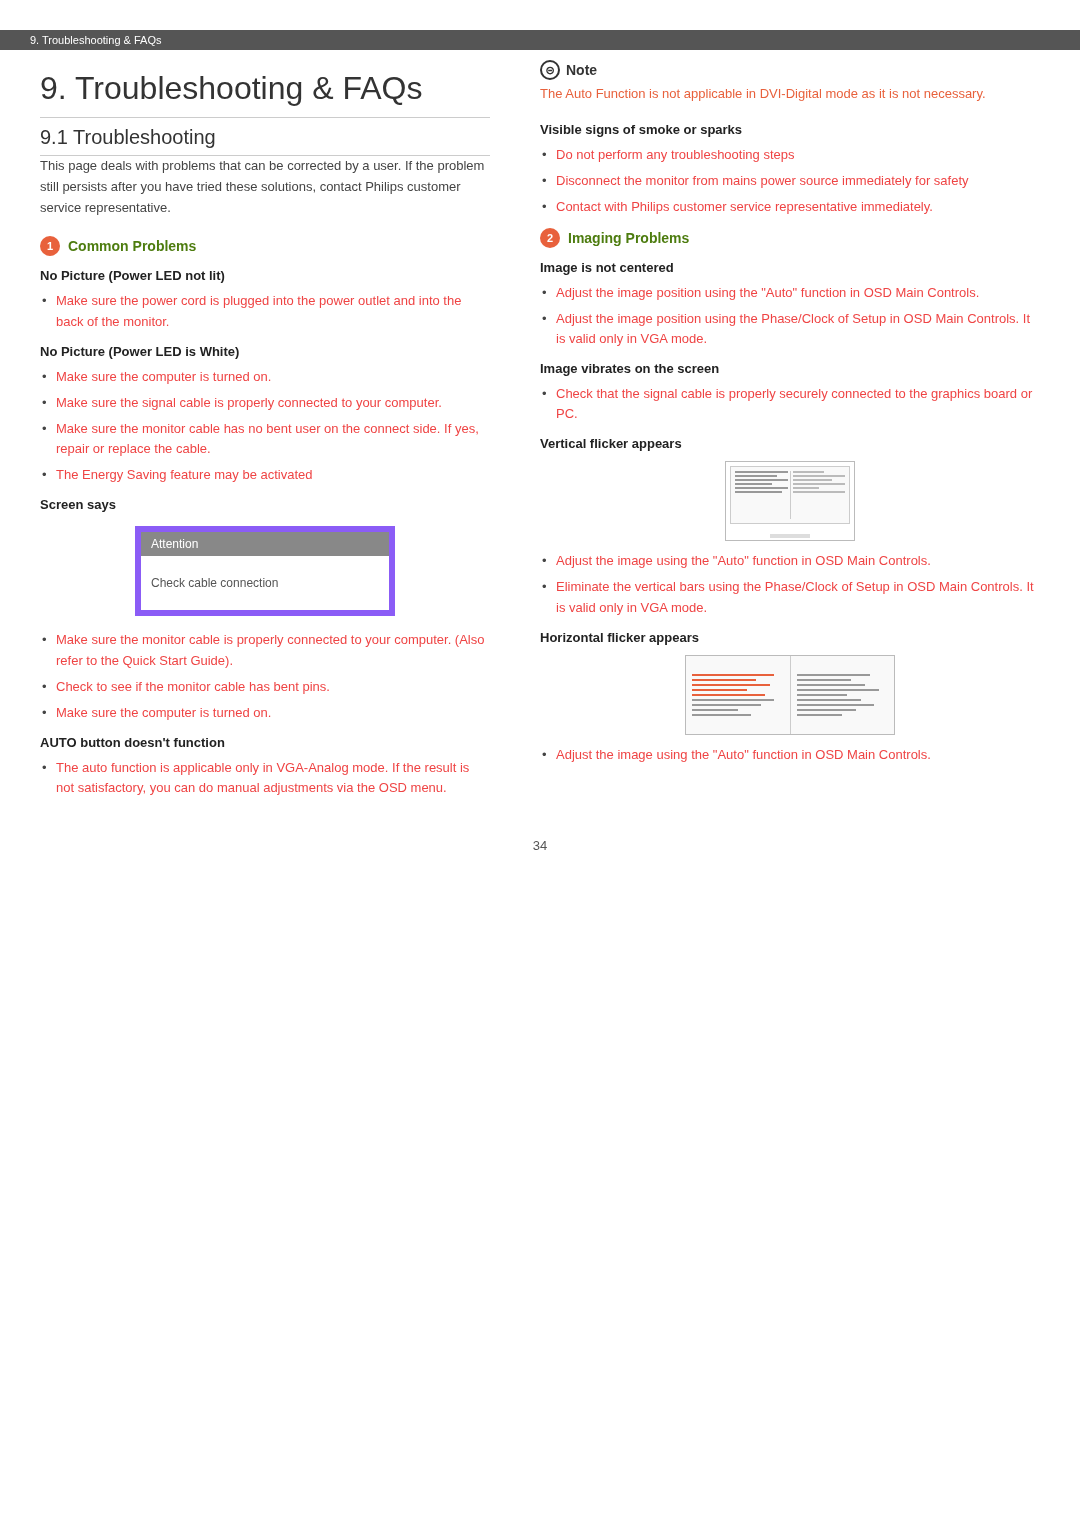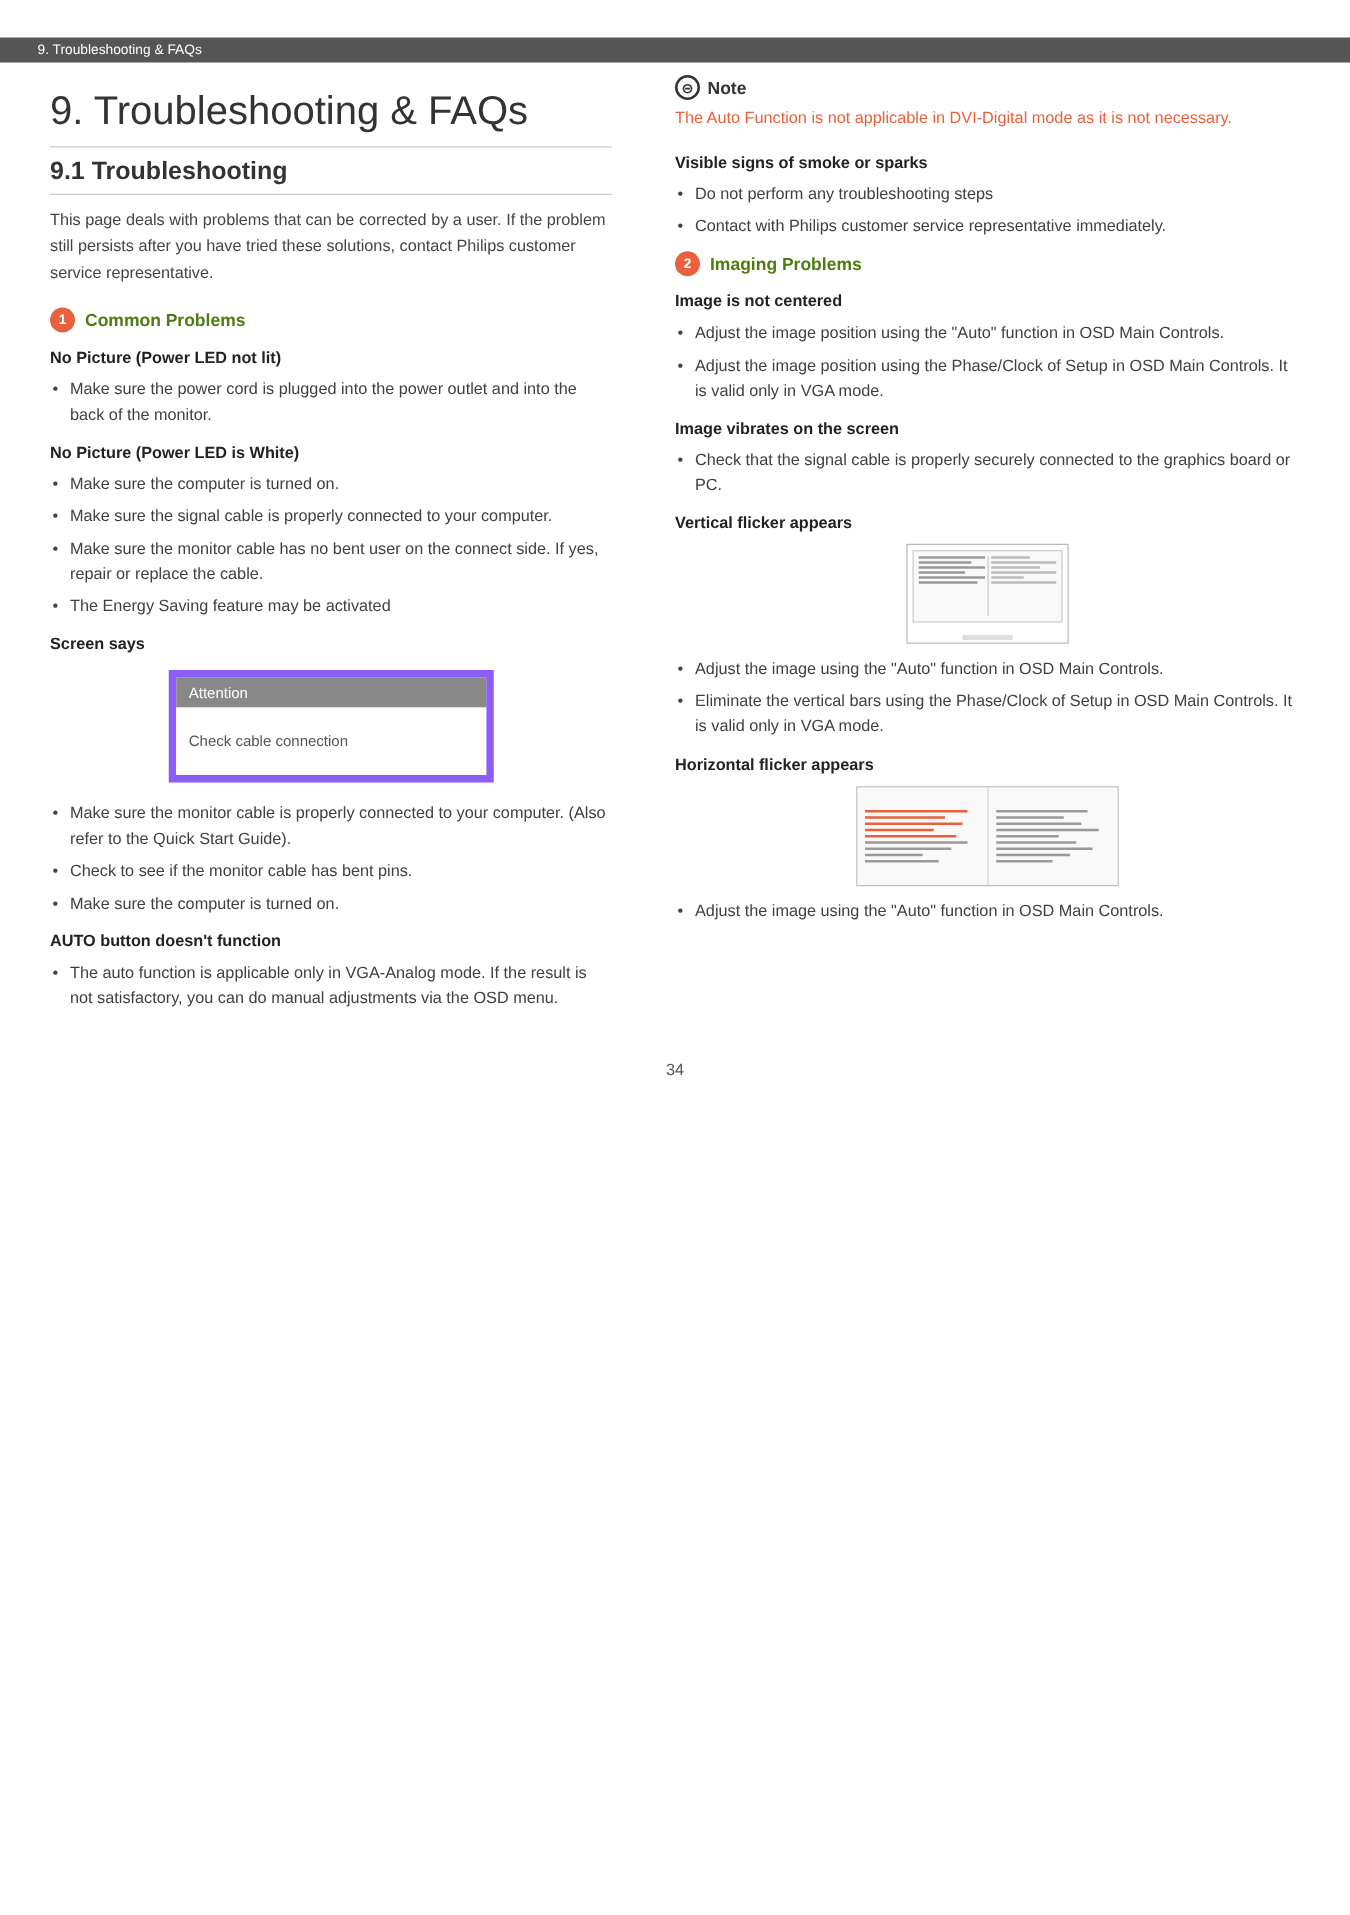--- a/index.html
+++ b/index.html
@@ -44,23 +44,22 @@
       font-size: 32px;
       font-weight: 300;
       color: #333;
       margin-bottom: 8px;
       margin-top: 10px;
       border-bottom: 1px solid #ccc;
       padding-bottom: 10px;
     }
     h2.section-title {
       font-size: 20px;
-      font-weight: 700;
-      color: #333;
-      margin-bottom: 10px;
+      font-weight: 400;
+      color: #333;
       border-bottom: 1px solid #ccc;
       padding-bottom: 6px;
       margin-top: 4px;
     }
     .intro-text {
       font-size: 13px;
       line-height: 1.6;
       margin-bottom: 18px;
       color: #444;
     }
@@ -99,21 +98,21 @@
     .bullet-list {
       list-style: none;
       padding: 0;
       margin-bottom: 10px;
     }
     .bullet-list li {
       position: relative;
       padding-left: 16px;
       margin-bottom: 6px;
       line-height: 1.55;
-      color: #404040;
+      color: #ef4444;
       font-size: 13px;
     }
     .bullet-list li::before {
       content: "•";
       position: absolute;
       left: 2px;
       top: 0;
       color: #444;
     }
     .screen-says-box {
@@ -229,20 +228,21 @@
         <div class="note-title">
           <span class="note-icon">⊝</span>
           <span>Note</span>
         </div>
         <div class="note-text">The Auto Function is not applicable in DVI-Digital mode as it is not necessary.</div>
       </div>
 
       <div class="subsection-title">Visible signs of smoke or sparks</div>
       <ul class="bullet-list">
         <li>Do not perform any troubleshooting steps</li>
+        <li>Disconnect the monitor from mains power source immediately for safety</li>
         <li>Contact with Philips customer service representative immediately.</li>
       </ul>
 
       <div class="section-badge">
         <div class="badge-num">2</div>
         <span class="badge-label">Imaging Problems</span>
       </div>
 
       <div class="subsection-title">Image is not centered</div>
       <ul class="bullet-list">

